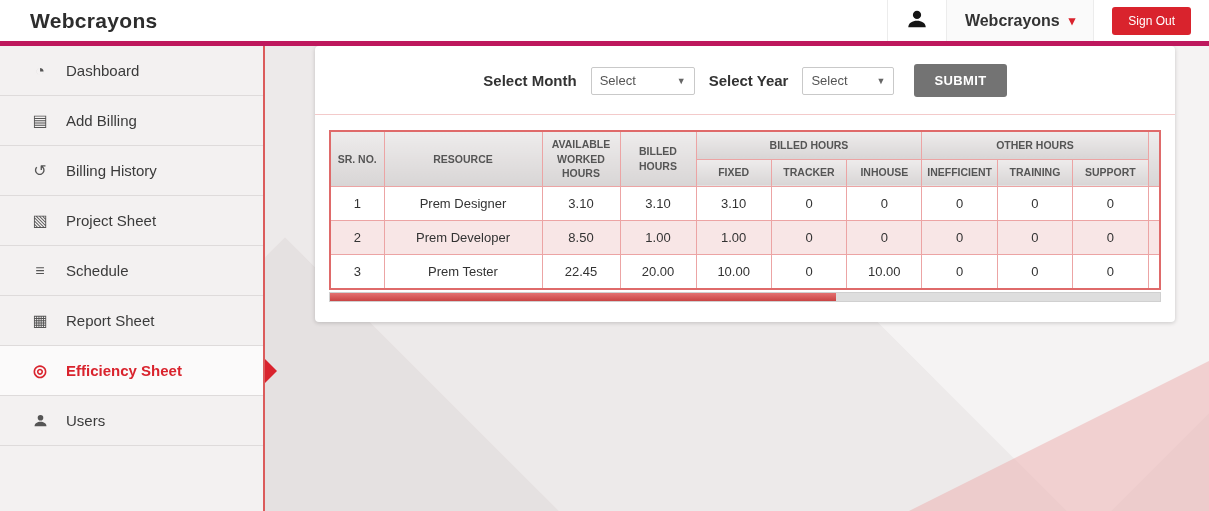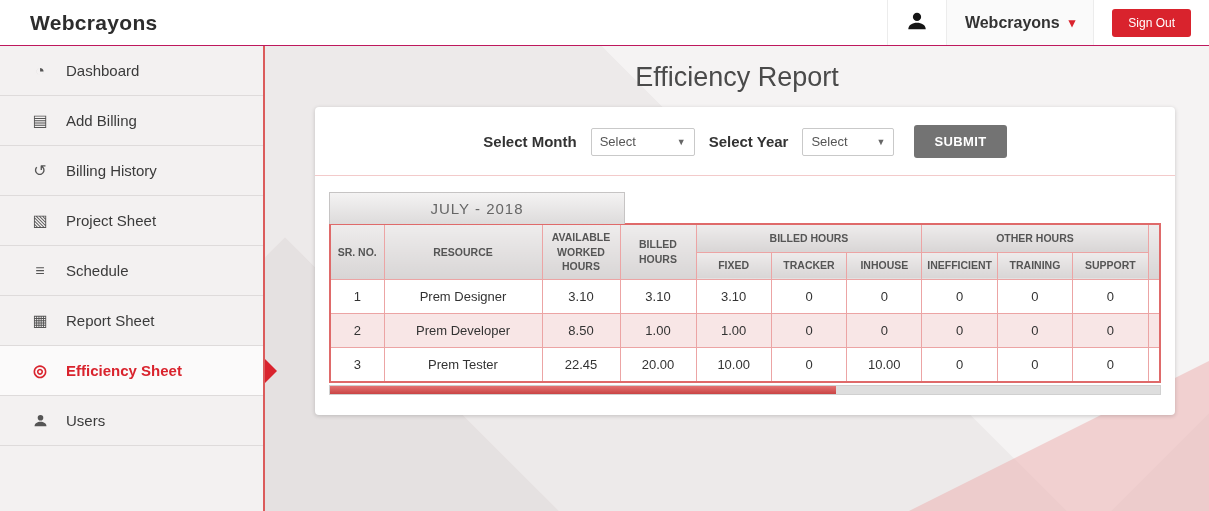--- a/index.html
+++ b/index.html
@@ -5,21 +5,21 @@
   * { box-sizing: border-box; }
   html,body { margin:0; padding:0; }
   body {
     width:1209px; height:511px; overflow:hidden;
     font-family:"Liberation Sans", sans-serif;
     background:#fff;
   }
 
   
   .topbar {
-    height:46px; background:#fff; border-bottom:1px solid #be185d;
+    height:46px; background:#fff; border-bottom:5px solid #be185d;
     display:flex; align-items:center; justify-content:space-between;
     position:relative; z-index:6;
   }
   .brand {
     font-size:21px; font-weight:bold; color:#2d2d2d;
     padding-left:30px; letter-spacing:.3px; cursor:pointer;
   }
   .top-right { display:flex; align-items:stretch; height:100%; }
   .top-sec { display:flex; align-items:center; padding:0 18px; border-left:1px solid #ececec; }
   .avatar-sec svg { width:22px; height:22px; fill:#151515; }
@@ -189,40 +189,38 @@
         </span>
         <span class="s-label">Users</span>
       </div>
     </nav>
 
   <main class="main">
     <div class="deco-sq"></div>
     <div class="deco-sq2"></div>
     <div class="deco-tri"></div>
 
-    <h1 class="title">Efficiency Report</h1>
 
     <section class="card">
       <div class="filters">
         <span class="f-label">Select Month</span>
         <div class="select month">
           <span>Select</span>
           <span class="sel-arrow">▼</span>
         </div>
         <span class="f-label">Select Year</span>
         <div class="select">
           <span>Select</span>
           <span class="sel-arrow">▼</span>
         </div>
         <button class="submit">SUBMIT</button>
       </div>
 
       <hr class="card-divider">
 
-      <div class="period-tab">JULY - 2018</div>
 
       <div class="table-wrap">
         <table>
           <thead>
               <tr>
                 <th class="c-sr" rowspan="2">SR. NO.</th>
                 <th class="c-res" rowspan="2">RESOURCE</th>
                 <th class="c-awh" rowspan="2">AVAILABLE WORKED HOURS</th>
                 <th class="c-bh" rowspan="2">BILLED HOURS</th>
                 <th colspan="3">BILLED HOURS</th>

